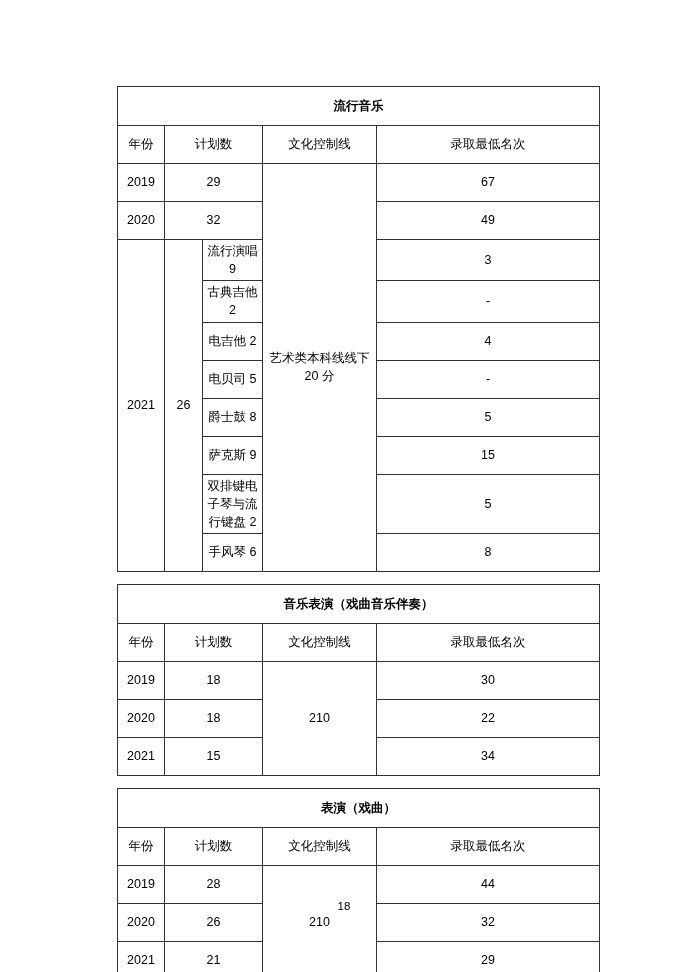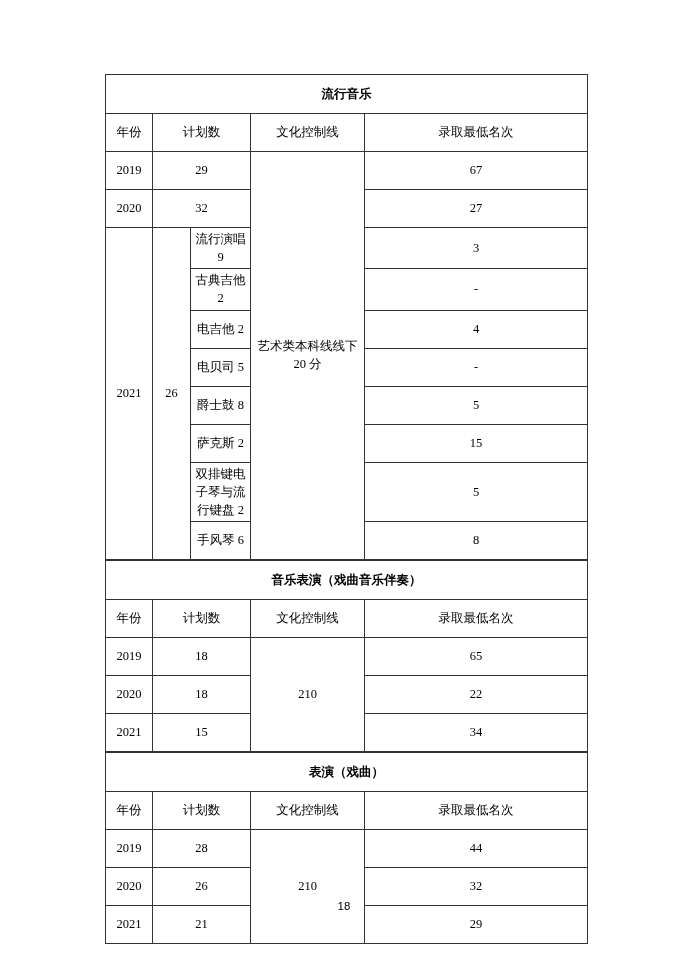--- a/index.html
+++ b/index.html
@@ -24,22 +24,21 @@
   .tables-area {
     position: absolute;
     left: 105px;
     top: 74px;
     width: 482px;
   }
   table.doc-table {
     border-collapse: collapse;
     width: 482px;
     table-layout: fixed;
-    margin: 0;
-    font-family: Liberation Serif, serif;
+    margin: 12px;
   }
   table.doc-table td {
     border: 1px solid #333333;
     text-align: center;
     vertical-align: middle;
     font-size: 12.5px;
     line-height: 1.45;
     padding: 2px 3px;
     color: #000;
     word-break: break-all;
@@ -112,21 +111,21 @@
           <td class="data-cell" colspan="2">29</td>
           <td class="span-cell" rowspan="10">
             <span>艺术类本科线线下</span><br>
             <span>20 分</span>
           </td>
           <td class="data-cell">67</td>
         </tr>
         <tr>
           <td class="data-cell">2020</td>
           <td class="data-cell" colspan="2">32</td>
-          <td class="data-cell">27</td>
+          <td class="data-cell">49</td>
         </tr>
 
         <tr>
           <td class="data-cell" rowspan="8">2021</td>
           <td class="data-cell" rowspan="8">26</td>
           <td class="sub-cat">流行演唱 9</td>
           <td class="data-cell">3</td>
         </tr>
         <tr>
           <td class="sub-cat">古典吉他 2</td>
@@ -138,21 +137,21 @@
         </tr>
         <tr>
           <td class="sub-cat">电贝司 5</td>
           <td class="data-cell">-</td>
         </tr>
         <tr>
           <td class="sub-cat">爵士鼓 8</td>
           <td class="data-cell">5</td>
         </tr>
         <tr>
-          <td class="sub-cat">萨克斯 2</td>
+          <td class="sub-cat">萨克斯 9</td>
           <td class="data-cell">15</td>
         </tr>
         <tr>
           <td class="sub-cat">双排键电子琴与流行键盘 2</td>
           <td class="data-cell">5</td>
         </tr>
         <tr>
           <td class="sub-cat">手风琴 6</td>
           <td class="data-cell">8</td>
         </tr>
@@ -173,21 +172,21 @@
         <tr>
           <td class="head-cell">年份</td>
           <td class="head-cell">计划数</td>
           <td class="head-cell">文化控制线</td>
           <td class="head-cell">录取最低名次</td>
         </tr>
         <tr>
           <td class="data-cell">2019</td>
           <td class="data-cell">18</td>
           <td class="data-cell" rowspan="3">210</td>
-          <td class="data-cell">65</td>
+          <td class="data-cell">30</td>
         </tr>
         <tr>
           <td class="data-cell">2020</td>
           <td class="data-cell">18</td>
           <td class="data-cell">22</td>
         </tr>
         <tr>
           <td class="data-cell">2021</td>
           <td class="data-cell">15</td>
           <td class="data-cell">34</td>

